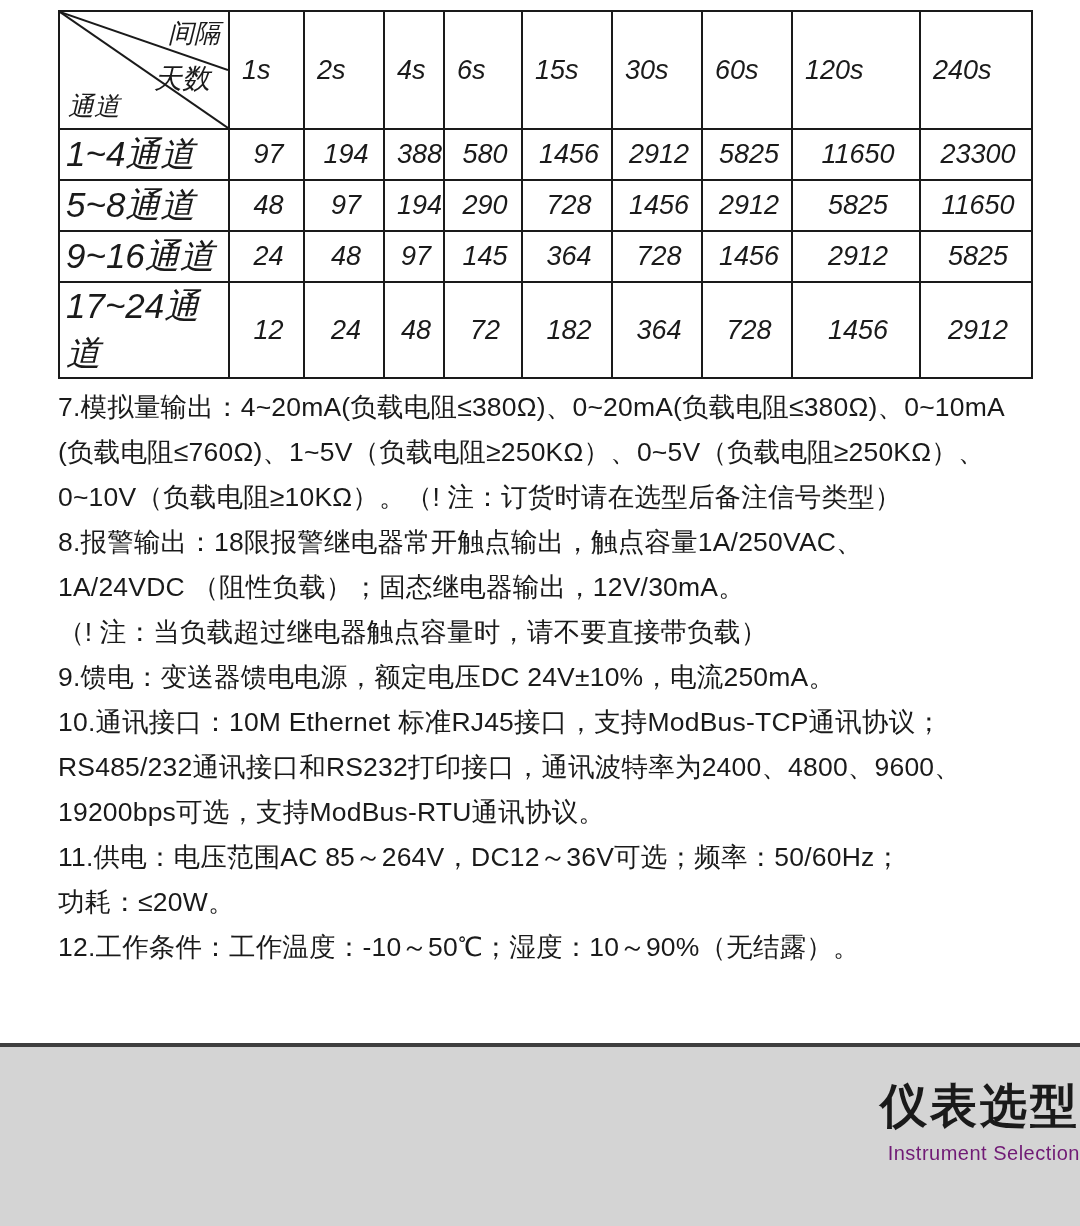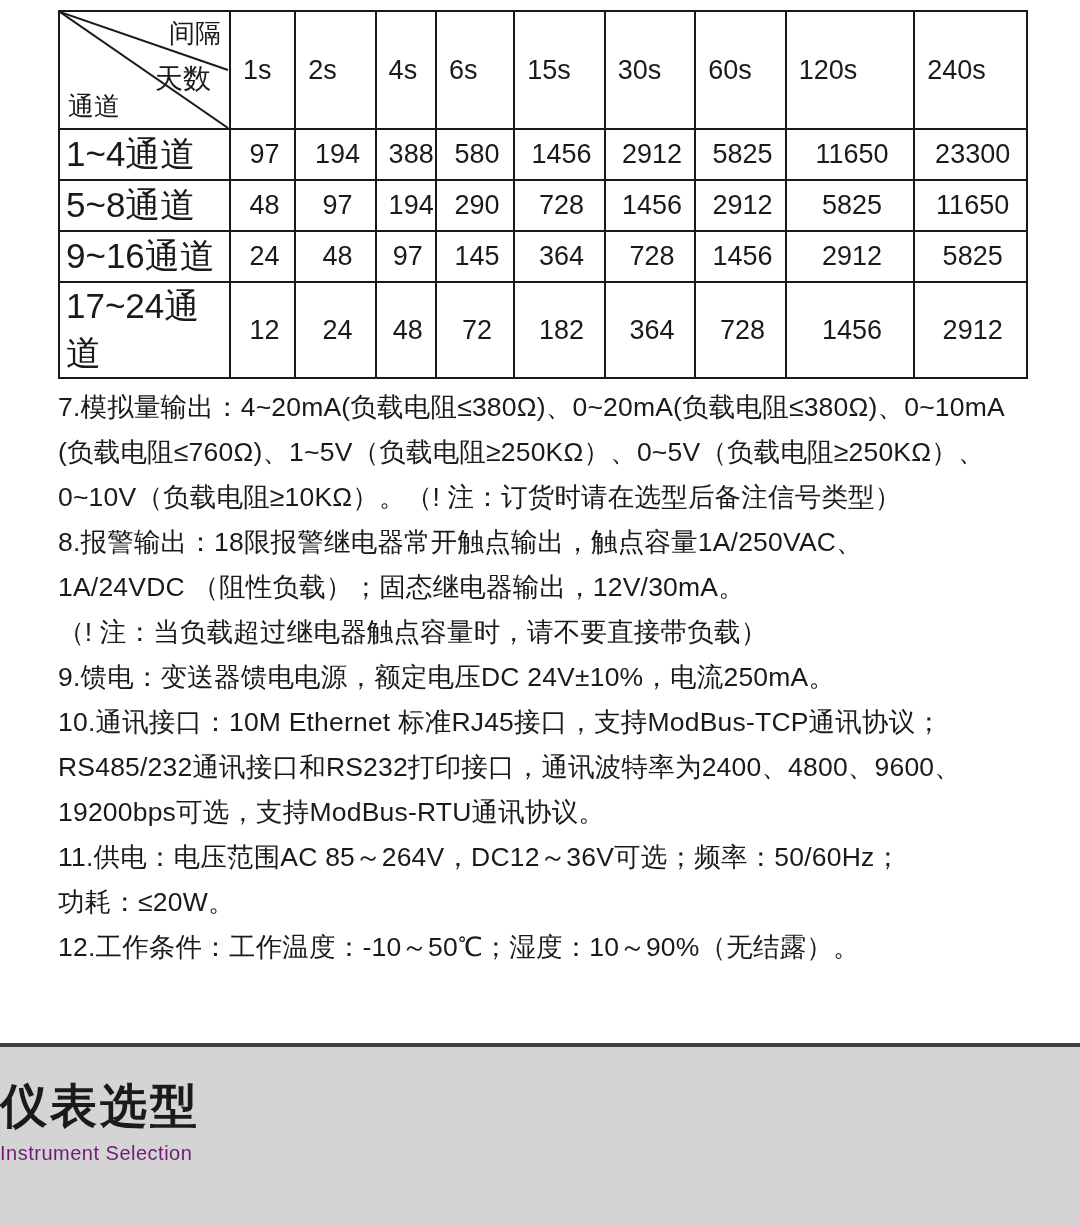--- a/index.html
+++ b/index.html
@@ -21,20 +21,21 @@
     position: absolute;
     left: 58px;
     top: 10px;
     width: 970px;
   }
   table.spec-table {
     border-collapse: collapse;
     table-layout: fixed;
     width: 970px;
     font-size: 27px;
+    font-style: italic;
   }
   table.spec-table td, table.spec-table th {
     border: 2px solid #1a1a1a;
     padding: 0 8px;
     text-align: center;
     vertical-align: middle;
     font-weight: normal;
     height: 51px;
     box-sizing: border-box;
   }
@@ -108,21 +109,21 @@
     height: 183px;
     background: #d4d4d4;
     border-top: 4px solid #3f3f3f;
     border-bottom: 4px solid #3f3f3f;
   }
   .footer-inner {
     position: absolute;
     left: 0;
     top: 0;
     width: 1080px;
-    text-align: left;
+    text-align: right;
   }
   .footer-cn {
     margin-top: 28px;
     font-size: 47px;
     font-weight: bold;
     letter-spacing: 3px;
     color: #1a1a1a;
   }
   .footer-en {
     margin-top: 4px;
@@ -140,21 +141,21 @@
         <tr>
       <td class="corner-cell" rowspan="1">
         <svg width="170" height="118">
           <line x1="0" y1="0" x2="168" y2="58" stroke="#1a1a1a" stroke-width="2"></line>
           <line x1="0" y1="0" x2="168" y2="116" stroke="#1a1a1a" stroke-width="2"></line>
         </svg>
         <span class="corner-top">间隔</span>
         <span class="corner-mid">天数</span>
         <span class="corner-bot">通道</span>
       </td>
-      <th class="col-head" style="width:65px">1s</th>
+      <th class="col-head" style="width:75px">1s</th>
       <th class="col-head" style="width:80px">2s</th>
       <th class="col-head" style="width:60px">4s</th>
       <th class="col-head" style="width:78px">6s</th>
       <th class="col-head" style="width:90px">15s</th>
       <th class="col-head" style="width:90px">30s</th>
       <th class="col-head" style="width:90px">60s</th>
       <th class="col-head" style="width:128px">120s</th>
       <th class="col-head" style="width:112px">240s</th>
     </tr>
 

